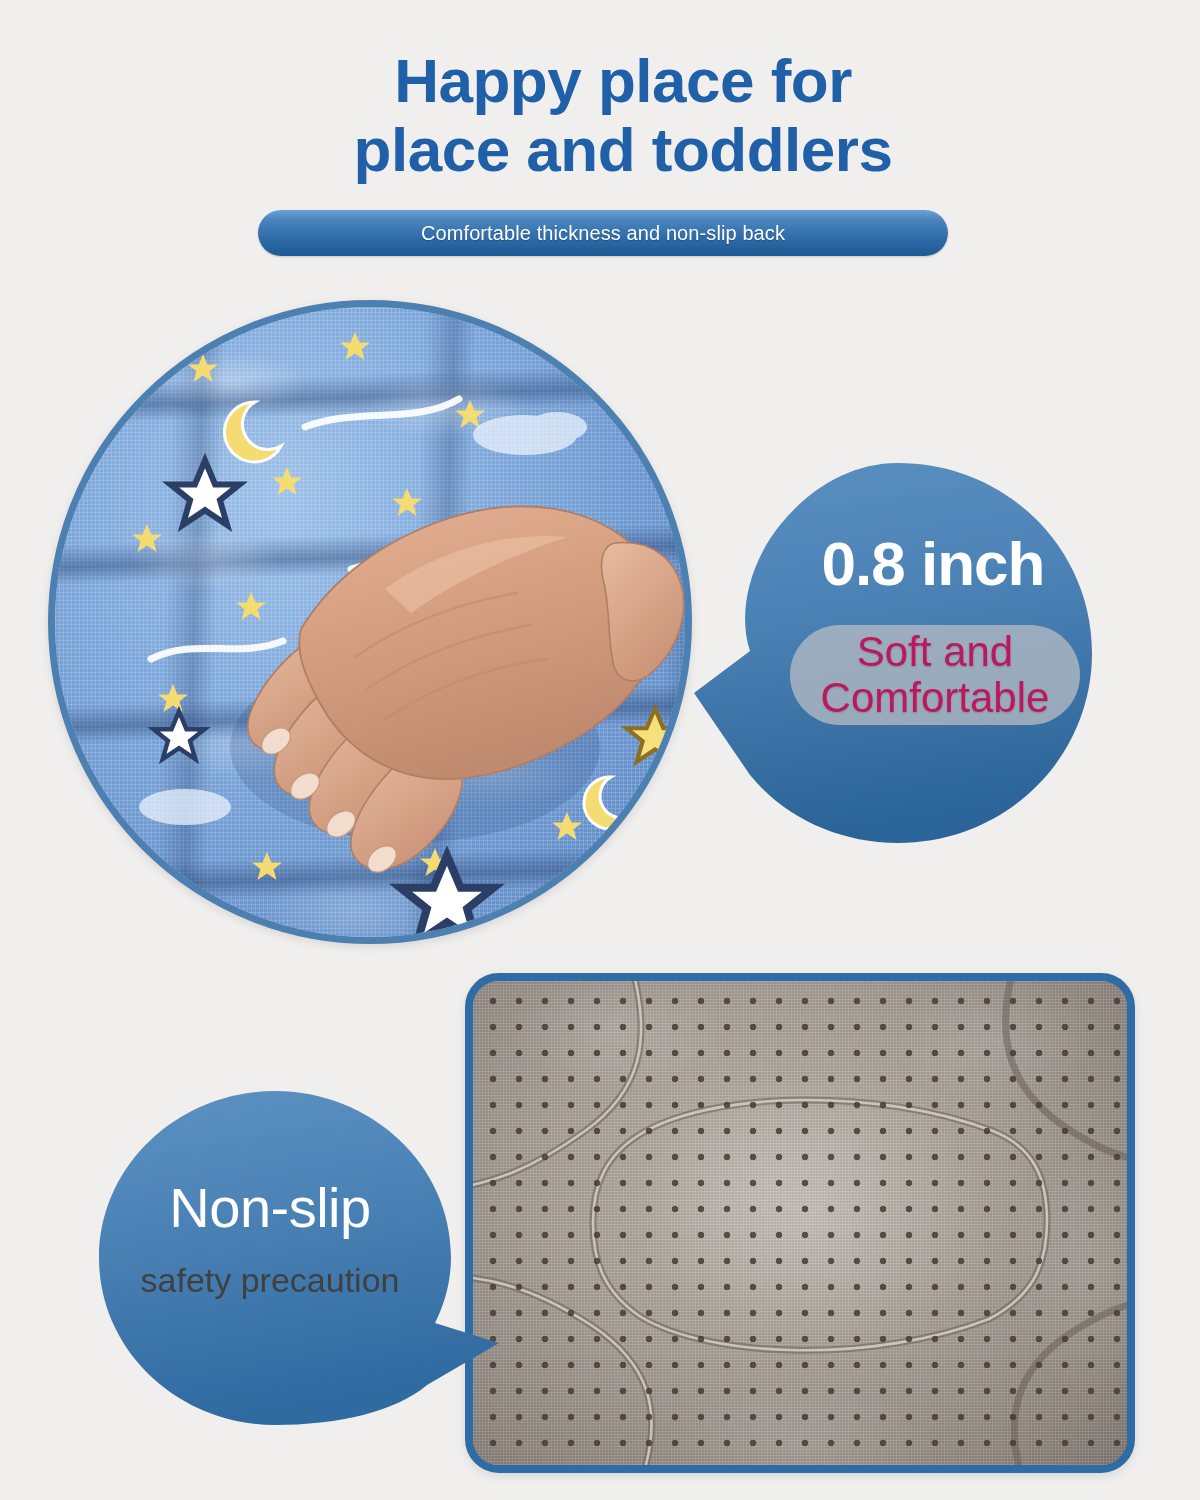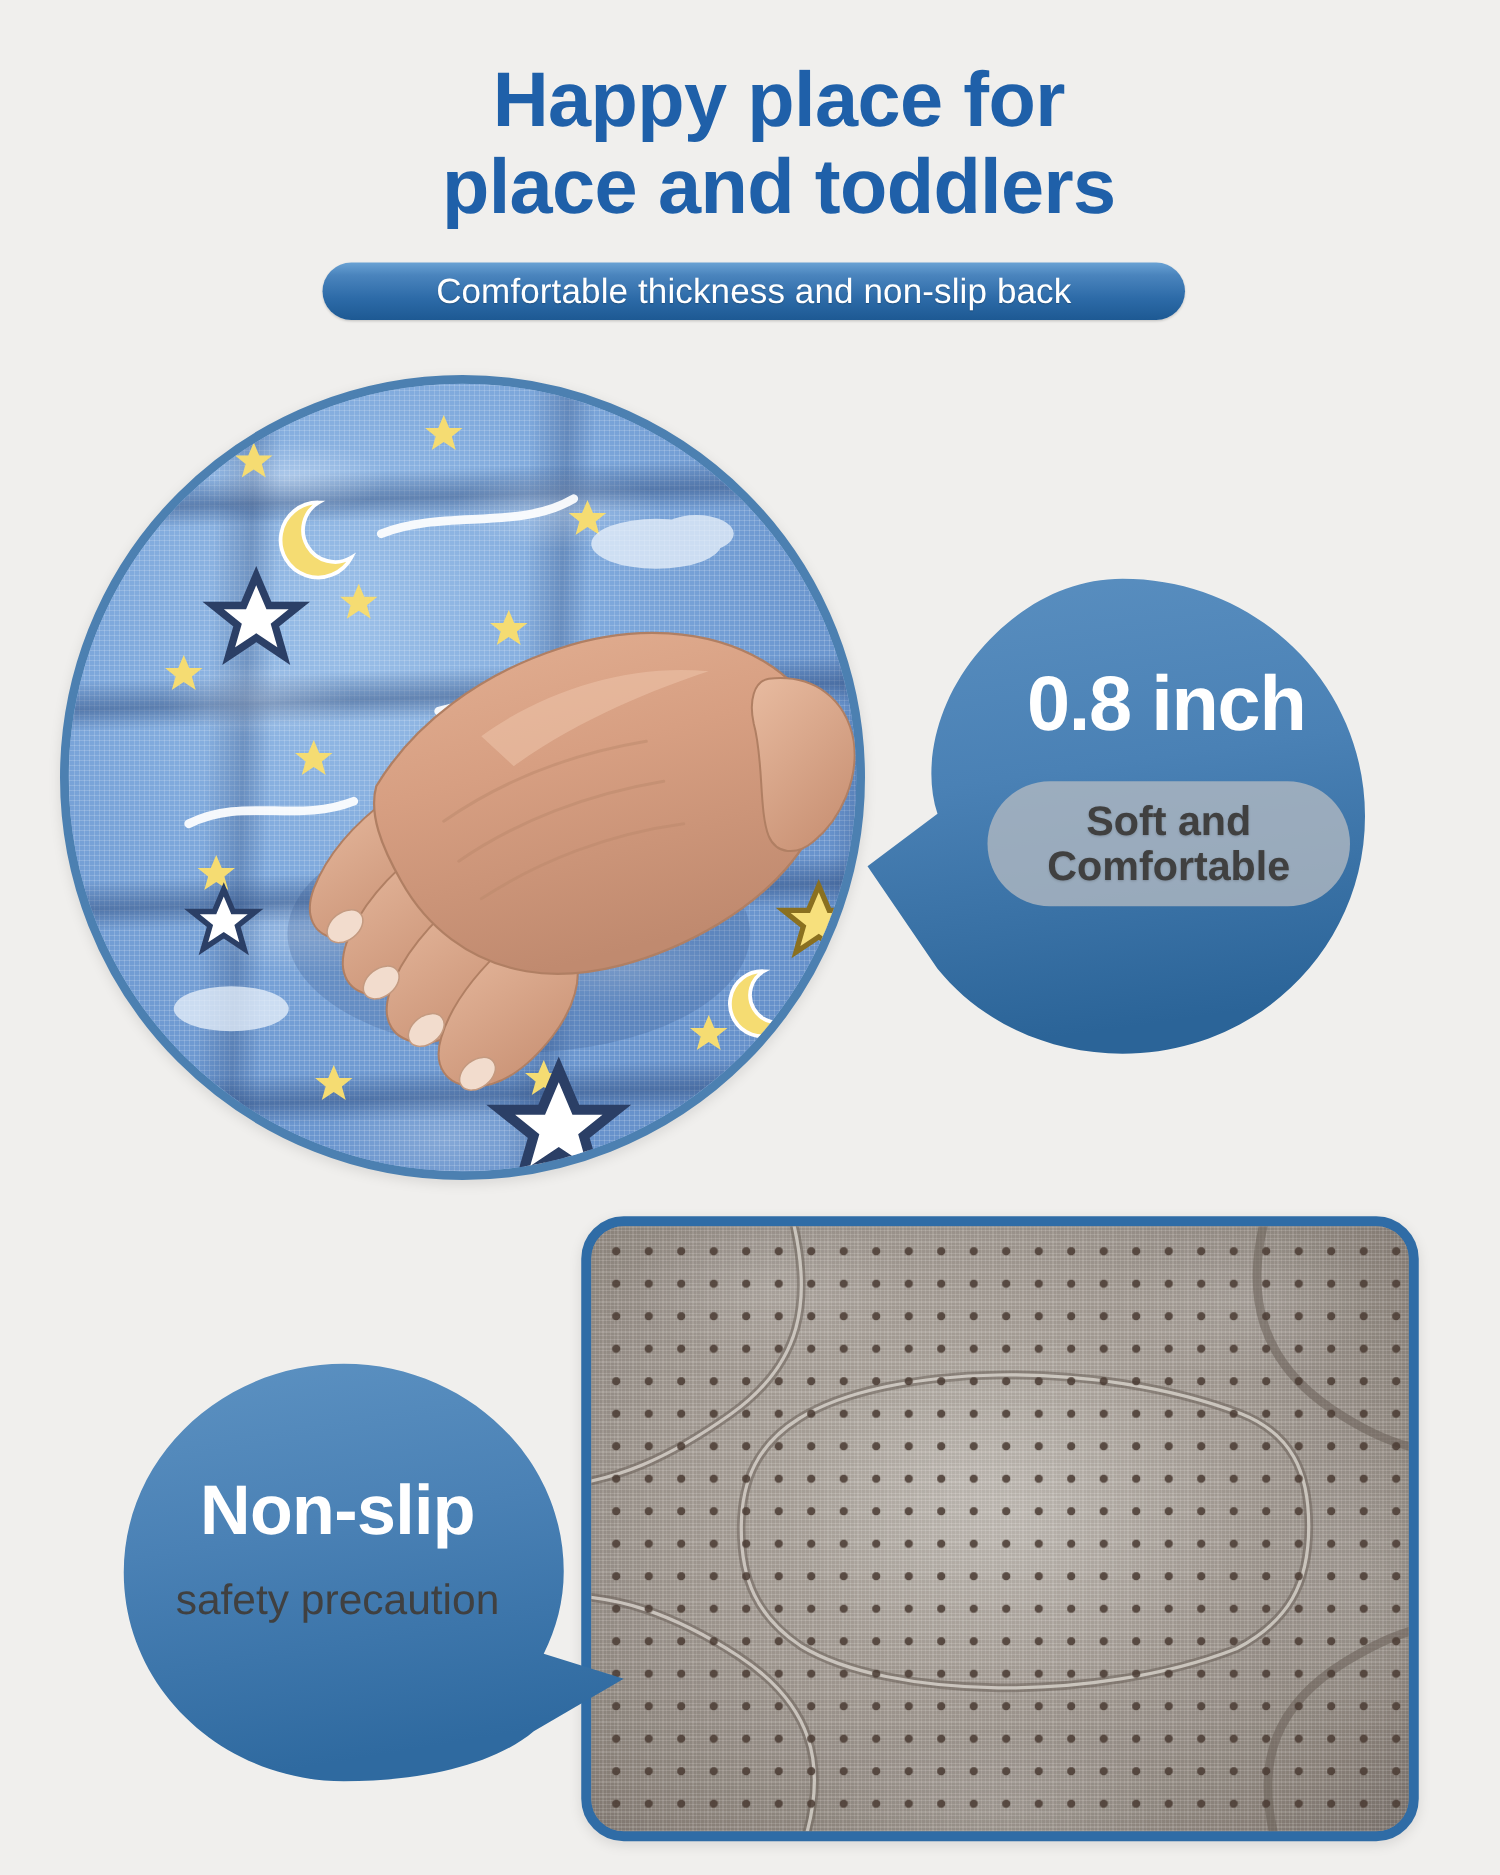--- a/index.html
+++ b/index.html
@@ -19,21 +19,21 @@
   }
   #title .ln{ display:block;padding-left:46px; }
   #subtitle-banner{
     position:absolute; left:258px; top:210px; width:690px; height:46px;
     border-radius:23px;
     background:linear-gradient(to bottom,#6aa2d4 0%,#4a84bd 22%,#2d6ba8 62%,#1d5993 100%);
     box-shadow:0 1px 2px rgba(0,0,0,.18);
     display:flex; align-items:center; justify-content:center;
   }
   #subtitle-text{
-    color:#ffffff; font-size:28px; font-weight:400; letter-spacing:.1px;
+    color:#ffffff; font-size:20px; font-weight:400; letter-spacing:.1px;
     text-shadow:0 1px 1px rgba(0,0,0,.22);
   }
 
   
   #top-feature{ position:absolute; left:0; top:0; width:1200px; height:960px; }
 
   #mattress-circle{
     position:absolute; left:48px; top:300px; width:644px; height:644px;
     border-radius:50%;
     border:7px solid #4c80b1;
@@ -97,21 +97,21 @@
     text-align:center; color:#fff; font-size:62px; font-weight:bold;
     letter-spacing:-1px; line-height:1;
   }
   #soft-pill{
     position:absolute; left:102px; top:170px; width:290px; height:100px;
     border-radius:50px;
     background:rgba(180,186,194,.78);
     display:flex; align-items:center; justify-content:center;
   }
   #soft-pill-text{
-    color:#404040; font-size:33px; font-weight:700; line-height:1.1;
+    color:#be185d; font-size:42px; font-weight:400; line-height:1.1;
     text-align:center; text-shadow:0 1px 2px rgba(0,0,0,.18);
   }
 
   
   #bottom-feature{ position:absolute; left:0; top:955px; width:1200px; height:545px; }
 
   #backing-photo{
     position:absolute; left:465px; top:18px; width:670px; height:500px;
     border-radius:34px;
     border:8px solid #2f6ca6;
@@ -147,21 +147,21 @@
     opacity:.85;
   }
 
   #nonslip-bubble{
     position:absolute; left:75px; top:130px; width:430px; height:345px;
   }
   #nonslip-bubble .bub-svg{ position:absolute; inset:0; }
   #nonslip-bubble .bub-svg svg{ width:100%; height:100%; display:block; }
   #nonslip-title{
     position:absolute; left:20px; top:95px; width:350px;
-    text-align:center; color:#fff; font-size:56px; font-weight:bold;
+    text-align:center; color:#fff; font-size:56px; font-weight:normal;
     letter-spacing:-0.5px; line-height:1;
   }
   #nonslip-sub{
     position:absolute; left:10px; top:178px; width:370px;
     text-align:center; color:#404040; font-size:34px; font-weight:400;
     line-height:1;
   }
 </style>
 </head>
 <body>

